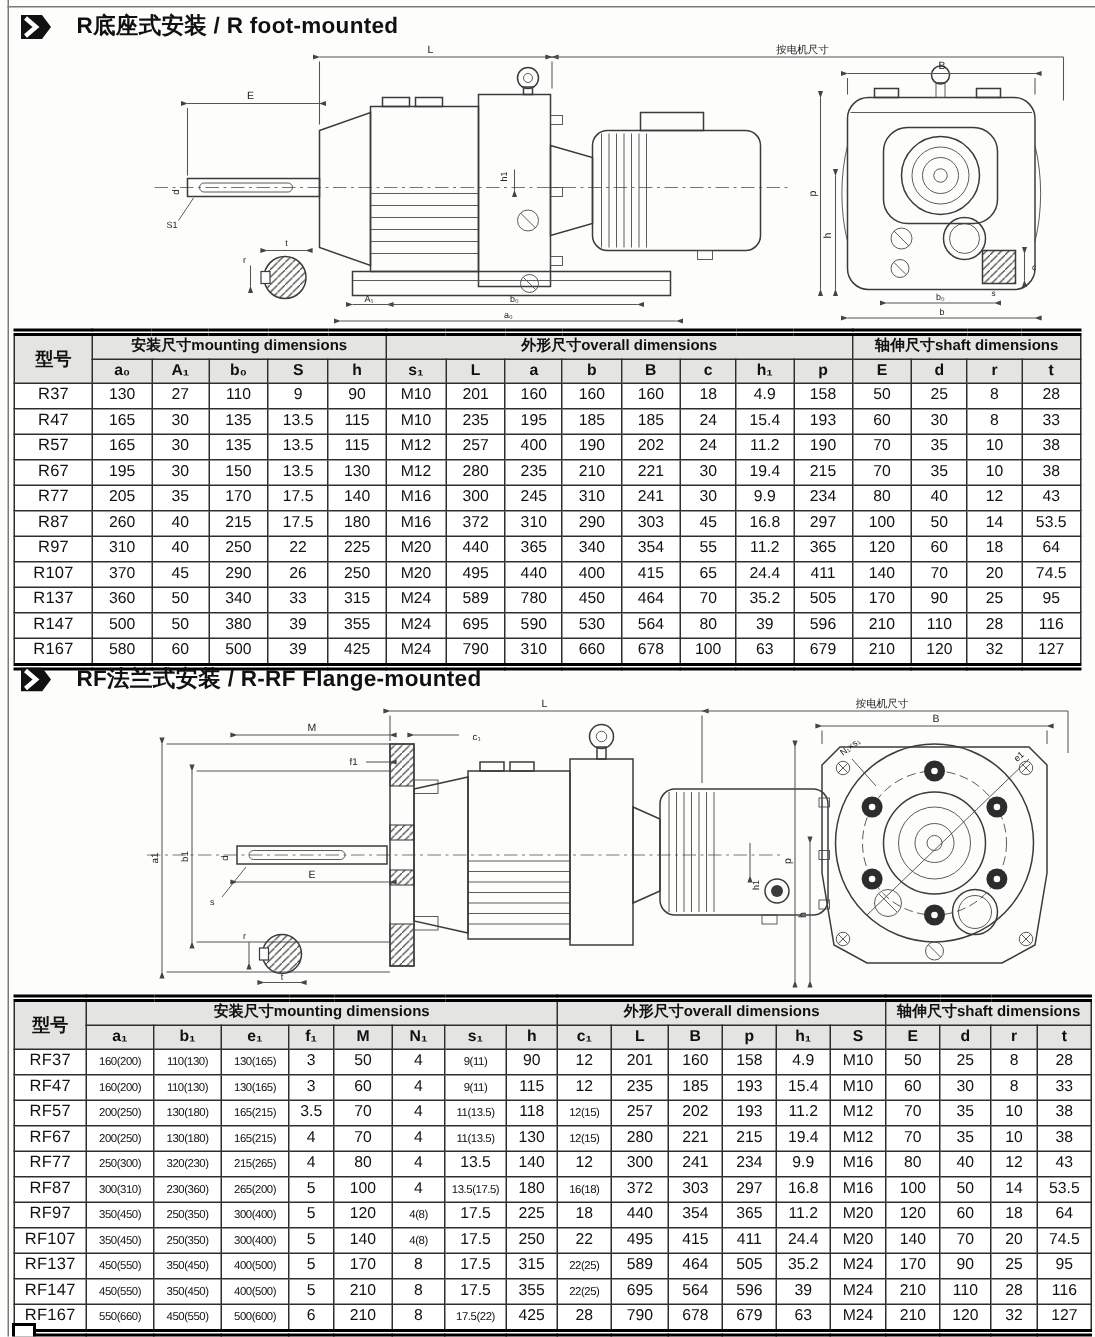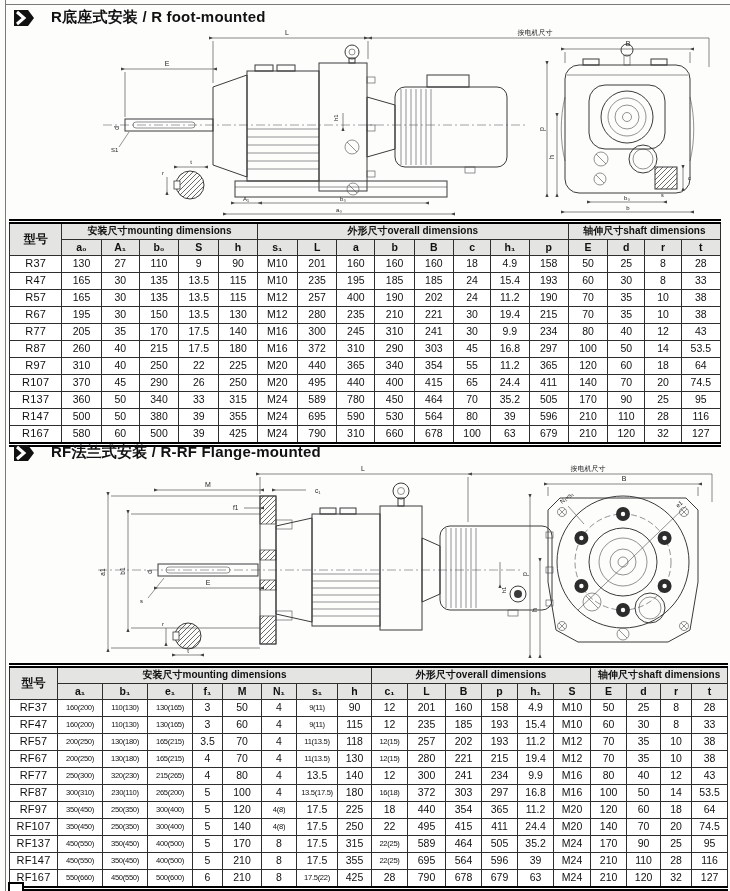--- a/index.html
+++ b/index.html
@@ -741,21 +741,21 @@
           <td>9.9</td>
           <td>M16</td>
           <td>80</td>
           <td>40</td>
           <td>12</td>
           <td>43</td>
         </tr>
         <tr>
           <td class="model-c">RF87</td>
           <td class="paren">300(310)</td>
-          <td class="paren">230(110)</td>
+          <td class="paren">230(360)</td>
           <td class="paren">265(200)</td>
           <td>5</td>
           <td>100</td>
           <td>4</td>
           <td class="paren">13.5(17.5)</td>
           <td>180</td>
           <td class="paren">16(18)</td>
           <td>372</td>
           <td>303</td>
           <td>297</td>

